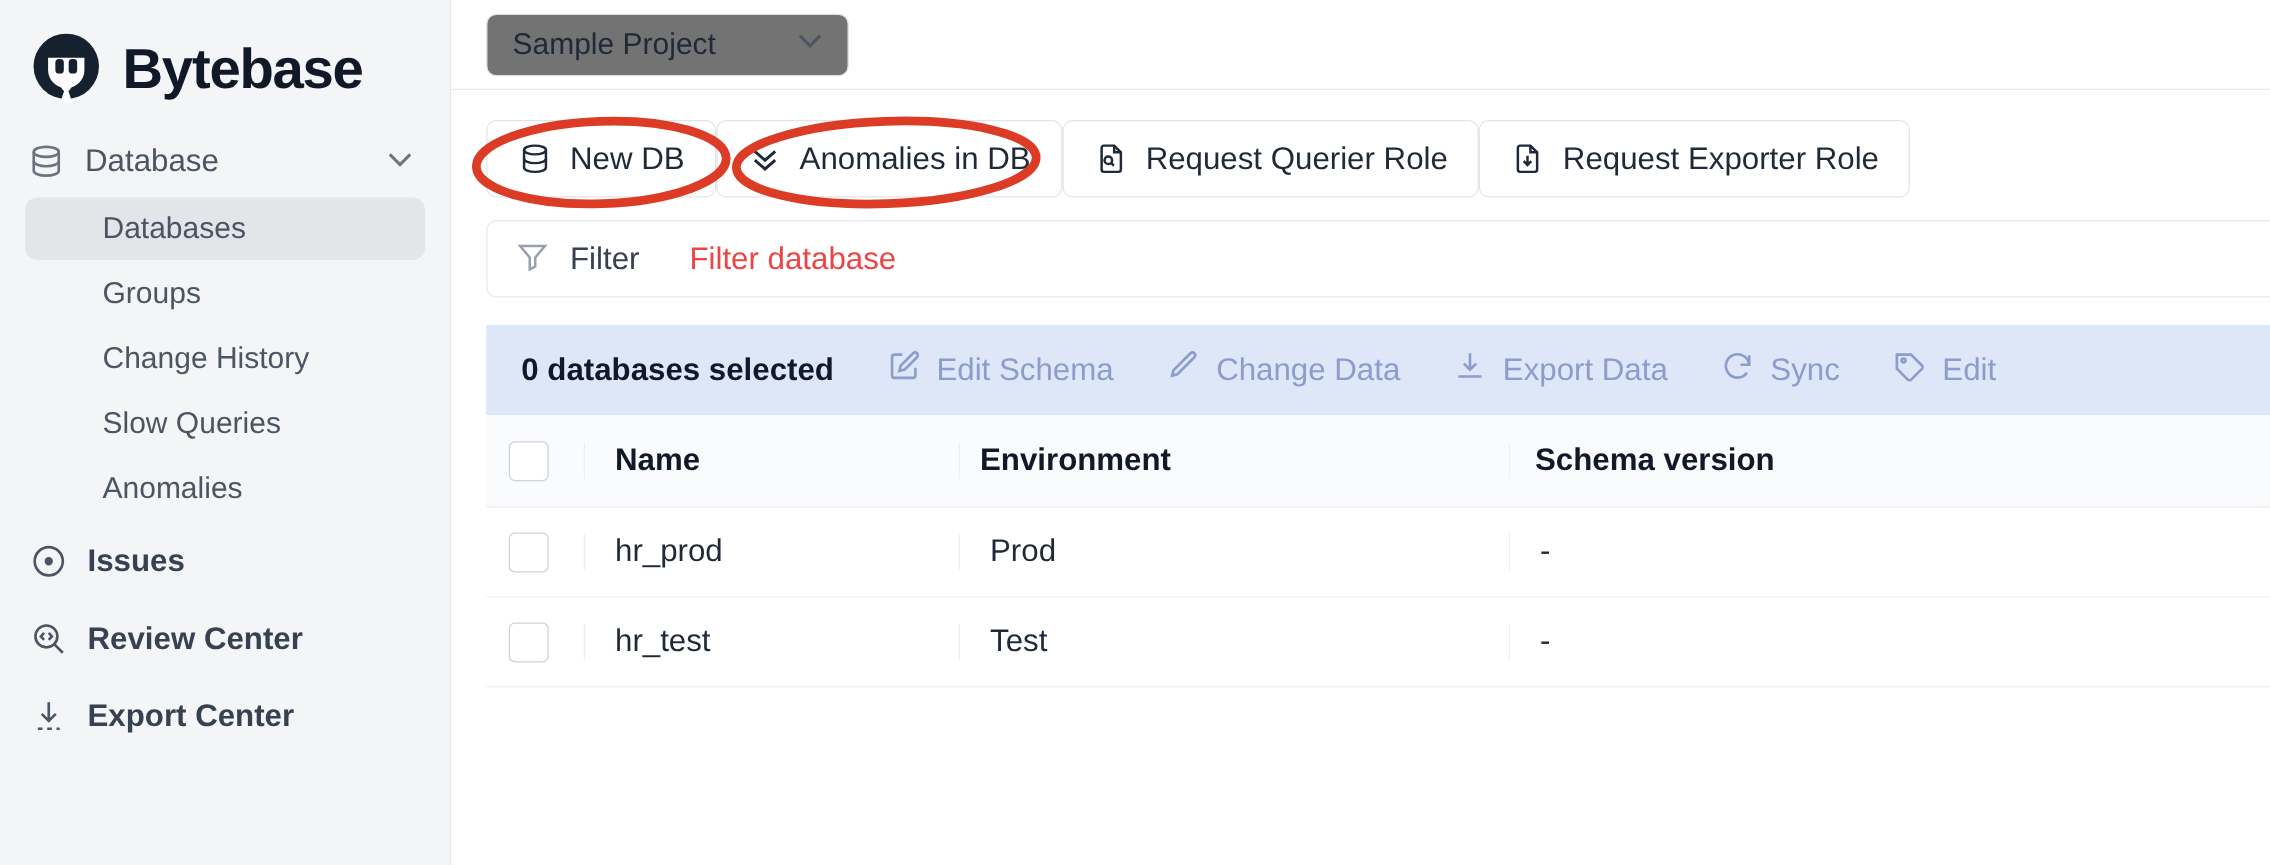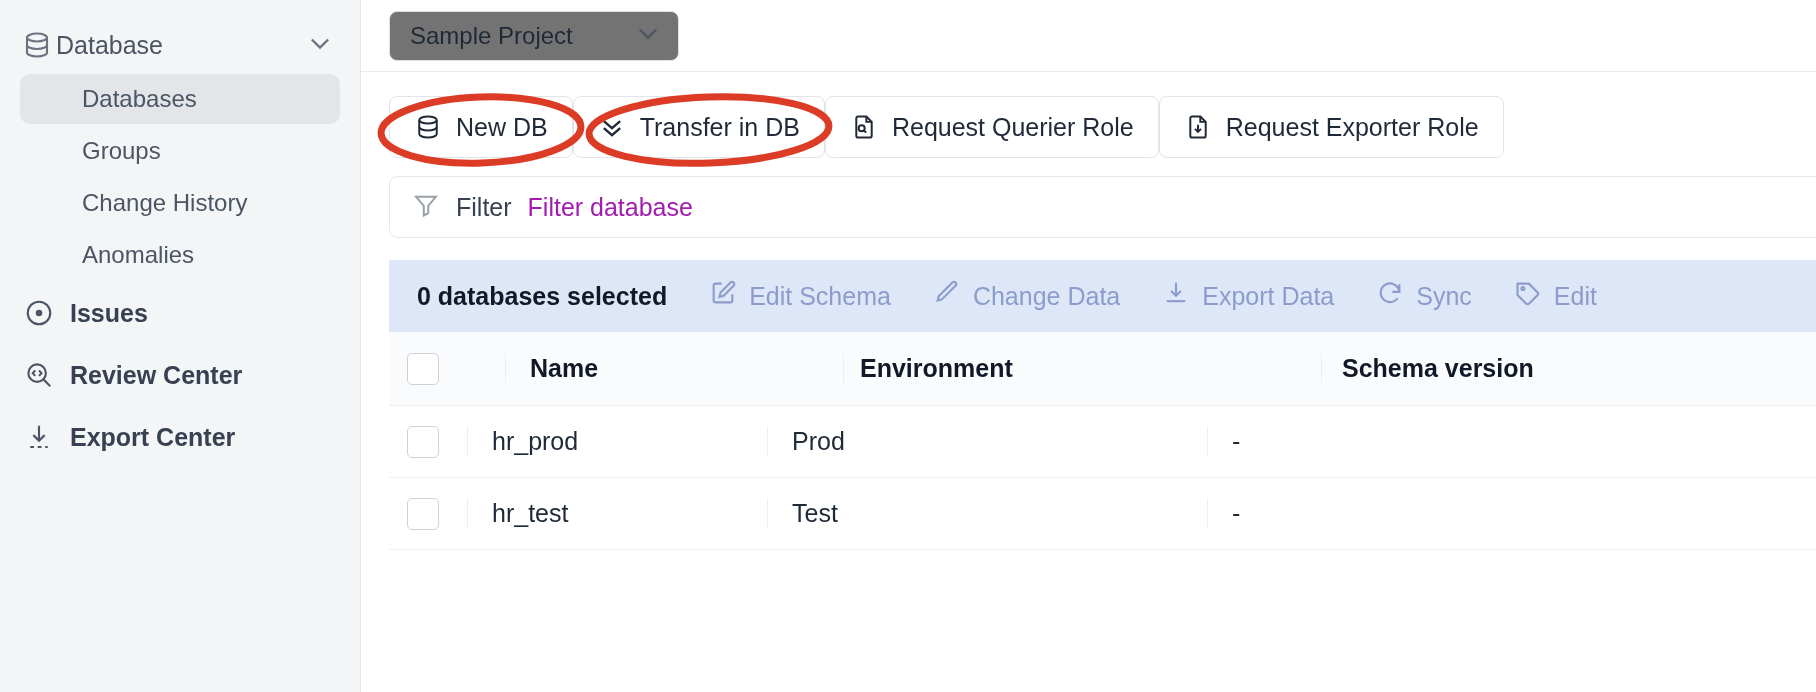--- a/index.html
+++ b/index.html
@@ -23,21 +23,21 @@
   .logo-row { display: flex; align-items: center; gap: 14px; padding: 10px 0 0 22px; height: 84px; }
   .logo-mark { width: 62px; height: 62px; flex: 0 0 62px; }
   .logo-text { font-size: 45px; font-weight: 700; color: #111827; letter-spacing: -1px; }
 
   .nav { margin-top: 10px; }
   .nav-group-head {
     display: flex; align-items: center;
     padding: 0 26px 0 22px; height: 54px; cursor: pointer;
   }
   .nav-group-head .ico { width: 34px; flex: 0 0 34px; display:flex; align-items:center; }
-  .nav-group-head .lbl { font-size: 25px; color: #4b5563; flex: 1; }
+  .nav-group-head .lbl { font-size: 25px; color: #4b5563; margin-left: 12px; flex: 1; }
   .chev { margin-left: auto; }
 
   .sub-item {
     height: 50px; display: flex; align-items: center;
     margin: 2px 20px; padding-left: 62px;
     border-radius: 10px;
     font-size: 24px; color: #4b5563; cursor: pointer;
   }
   .sub-item.active { background: #e3e5e8; }
 
@@ -71,21 +71,21 @@
   }
   .btn .ico { display:flex; align-items:center; }
 
   .filter-row { padding: 18px 0 0 28px; }
   .filter-box {
     display: flex; align-items: center; gap: 16px;
     height: 62px; width: 1560px; padding: 0 22px;
     border: 1px solid #e6e8eb; border-radius: 8px; background: #fff;
   }
   .filter-label { font-size: 25px; color: #374151; }
-  .filter-ph { font-size: 25px; color: #a21caf; }
+  .filter-ph { font-size: 25px; color: #ef4444; margin-left: 24px; }
 
   .select-bar {
     margin: 22px 0 0 28px; width: 1560px; height: 72px;
     background: #dde7f8; display: flex; align-items: center;
     padding-left: 28px; gap: 42px;
   }
   .sel-count { font-size: 25px; font-weight: 700; color: #111827; white-space: nowrap; }
   .sel-act {
     display: flex; align-items: center; gap: 12px;
     font-size: 25px; color: #8c9ccb; white-space: nowrap; cursor: default;
@@ -96,35 +96,48 @@
   .thead { height: 74px; background: #fafbfc; border-bottom: 1px solid #eceef1; }
   .tbody-row { border-bottom: 1px solid #f0f1f4; }
   .cb {
     width: 32px; height: 32px; border: 1.5px solid #cdd1d8;
     border-radius: 5px; background: #fff; flex: 0 0 32px;
   }
   .c-check { width: 78px; display: flex; align-items: center; padding-left: 18px; flex: 0 0 78px; }
   .c-name { width: 300px; flex: 0 0 300px; padding-left: 8px; border-left: 1px solid #eceef1; }
   .c-env  { width: 440px; flex: 0 0 440px; padding-left: 16px; border-left: 1px solid #eceef1; }
   .c-ver  { flex: 1; padding-left: 20px; border-left: 1px solid #eceef1; }
-  .thead .c-name, .thead .c-env, .thead .c-ver { font-size: 25px; font-weight: 700; color: #111827; margin-left: 38px; }
+  .thead .c-name, .thead .c-env, .thead .c-ver { font-size: 25px; font-weight: 700; color: #111827; }
   .tbody-row .c-name, .tbody-row .c-env, .tbody-row .c-ver { font-size: 25px; color: #1f2937; padding-left: 24px; }
   .thead .c-name { padding-left: 24px; }
   .tbody-row .c-name { padding-left: 24px; }
 
   
   .annot { position: absolute; top: 0; left: 0; pointer-events: none; overflow: visible; }
 </style>
 </head>
 <body>
 
 <div class="app">
 
   <aside class="sidebar">
 
+    <div class="logo-row">
+      <span class="logo-mark">
+        <svg viewBox="0 0 64 64" width="62" height="62">
+          <circle cx="32" cy="30" r="27" fill="#16212f"></circle>
+          <path d="M17 23 h30 v10 a15 15 0 0 1 -30 0 z" fill="#fdfdfd"></path>
+          <rect x="23" y="24" width="7" height="12" rx="3" fill="#16212f"></rect>
+          <rect x="34" y="24" width="7" height="12" rx="3" fill="#16212f"></rect>
+          <path d="M26 44 q6 14 12 0 z" fill="#fdfdfd"></path>
+          <path d="M32 45 L27 60 L37 60 Z" fill="#fdfdfd"></path>
+        </svg>
+      </span>
+      <span class="logo-text">Bytebase</span>
+    </div>
 
     <nav class="nav">
 
       <div class="nav-group-head">
         <span class="ico">
           <svg viewBox="0 0 24 24" width="30" height="30" fill="none" stroke="#6b7280" stroke-width="1.7">
             <ellipse cx="12" cy="6" rx="8" ry="3.2"></ellipse>
             <path d="M4 6v12c0 1.8 3.6 3.2 8 3.2s8-1.4 8-3.2V6"></path>
             <path d="M4 12c0 1.8 3.6 3.2 8 3.2s8-1.4 8-3.2"></path>
           </svg>
@@ -140,20 +153,23 @@
       <div class="sub-item active">
         <span>Databases</span>
       </div>
       <div class="sub-item">
         <span>Groups</span>
       </div>
       <div class="sub-item">
         <span>Change History</span>
       </div>
       <div class="sub-item">
+        <span>Slow Queries</span>
+      </div>
+      <div class="sub-item">
         <span>Anomalies</span>
       </div>
 
       <div class="nav-item">
         <span class="ico">
           <svg viewBox="0 0 24 24" width="30" height="30" fill="none" stroke="#4b5563" stroke-width="1.7">
             <circle cx="12" cy="12" r="9"></circle>
               <circle cx="12" cy="12" r="1.8" fill="#4b5563"></circle>
           </svg>
         </span>
@@ -210,21 +226,21 @@
         <span>New DB</span>
       </button>
 
       <button class="btn">
         <span class="ico">
           <svg viewBox="0 0 24 24" width="28" height="28" fill="none" stroke="#1f2937" stroke-width="2">
             <path d="M5 7l7 6 7-6"></path>
               <path d="M5 13l7 6 7-6"></path>
           </svg>
         </span>
-        <span>Transfer in DB</span>
+        <span>Anomalies in DB</span>
       </button>
 
       <button class="btn">
         <span class="ico">
           <svg viewBox="0 0 24 24" width="28" height="28" fill="none" stroke="#1f2937" stroke-width="1.7">
             <path d="M14 3H7a1.6 1.6 0 0 0-1.6 1.6v14.8A1.6 1.6 0 0 0 7 21h10a1.6 1.6 0 0 0 1.6-1.6V7.6z"></path>
             <path d="M14 3v4.6h4.6"></path>
               <circle cx="10" cy="13" r="2.6"></circle>
               <path d="M11.9 14.9L13.8 16.8"></path>
           </svg>

